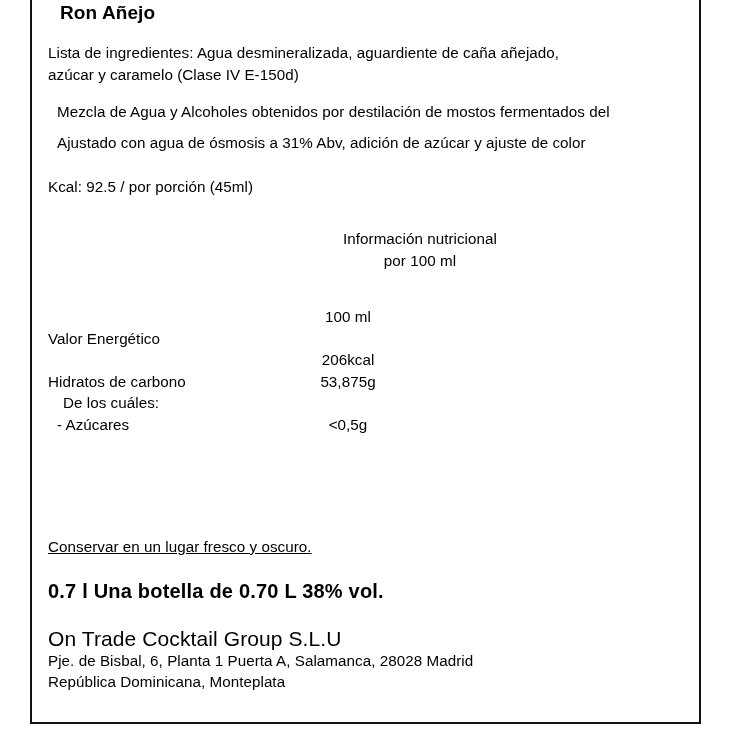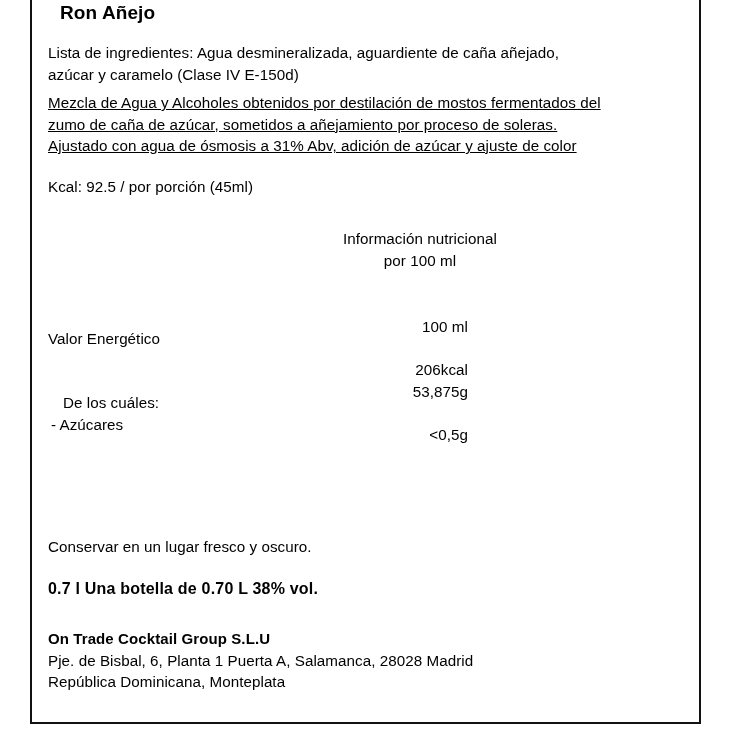--- a/index.html
+++ b/index.html
@@ -74,23 +74,22 @@
     white-space: nowrap;
   }
 
   .description-block {
     position: absolute;
     left: 0;
     top: 92px;
     width: 640px;
   }
   .description-block p {
-    margin: 0;
-    white-space: nowrap;
-    text-decoration: underline;
+    margin: 9px;
+    white-space: nowrap;
   }
 
   .kcal-line {
     position: absolute;
     left: 0;
     top: 176px;
     white-space: nowrap;
   }
 
   
@@ -115,57 +114,58 @@
     position: relative;
     height: 21.5px;
   }
   .nutri-label {
     position: absolute;
     left: 0;
     top: 0;
     white-space: nowrap;
   }
   .nutri-label.indent-1 { left: 15px; }
-  .nutri-label.indent-2 { left: 3px; }
+  .nutri-label.indent-2 { left: 9px; }
   .nutri-value {
     position: absolute;
     right: 0;
-    top: 10px;
+    top: 0;
     width: 240px;
-    text-align: right;
+    text-align: center;
     white-space: nowrap;
   }
 
   
   .storage-line {
     position: absolute;
     left: 0;
     top: 536px;
     white-space: nowrap;
+    text-decoration: underline;
   }
 
   .volume-line {
     position: absolute;
     left: 0;
     top: 580px;
-    font-size: 16px;
+    font-size: 20px;
     font-weight: bold;
     letter-spacing: 0.2px;
     white-space: nowrap;
   }
 
   .company-block {
     position: absolute;
     left: 0;
     top: 628px;
     width: 620px;
   }
   .company-name {
-    font-size: 15px;
-    font-weight: bold;
+    font-size: 21px;
+    font-weight: normal;
     line-height: 21.5px;
     letter-spacing: 0.1px;
     white-space: nowrap;
   }
   .company-block p {
     margin: 0;
     white-space: nowrap;
   }
 </style>
 </head>
@@ -177,21 +177,20 @@
 
       <div class="product-title">Ron Añejo</div>
 
       <div class="ingredients-block body-text">
         <p>Lista de ingredientes: Agua desmineralizada, aguardiente de caña añejado,</p>
         <p>azúcar y caramelo (Clase IV E-150d)</p>
       </div>
 
       <div class="description-block body-text">
         <p>Mezcla de Agua y Alcoholes obtenidos por destilación de mostos fermentados del</p>
-        <p>zumo de caña de azúcar, sometidos a añejamiento por proceso de soleras.</p>
         <p>Ajustado con agua de ósmosis a 31% Abv, adición de azúcar y ajuste de color</p>
       </div>
 
       <div class="kcal-line body-text">Kcal: 92.5 / por porción (45ml)</div>
 
       <div class="nutrition-heading body-text">
         <div>Información nutricional</div>
         <div>por 100 ml</div>
       </div>
 
@@ -204,20 +203,21 @@
         <div class="nutri-row">
           <span class="nutri-label">Valor  Energético</span>
         </div>
 
         <div class="nutri-row">
           <span class="nutri-label"></span>
           <span class="nutri-value">206kcal</span>
         </div>
 
         <div class="nutri-row">
+          <span class="nutri-label">Hidratos  de  carbono</span>
           <span class="nutri-value">53,875g</span>
         </div>
 
         <div class="nutri-row">
           <span class="nutri-label indent-1">De los cuáles:</span>
           <span class="nutri-value"></span>
         </div>
 
         <div class="nutri-row">
           <span class="nutri-label indent-2">- Azúcares</span>

